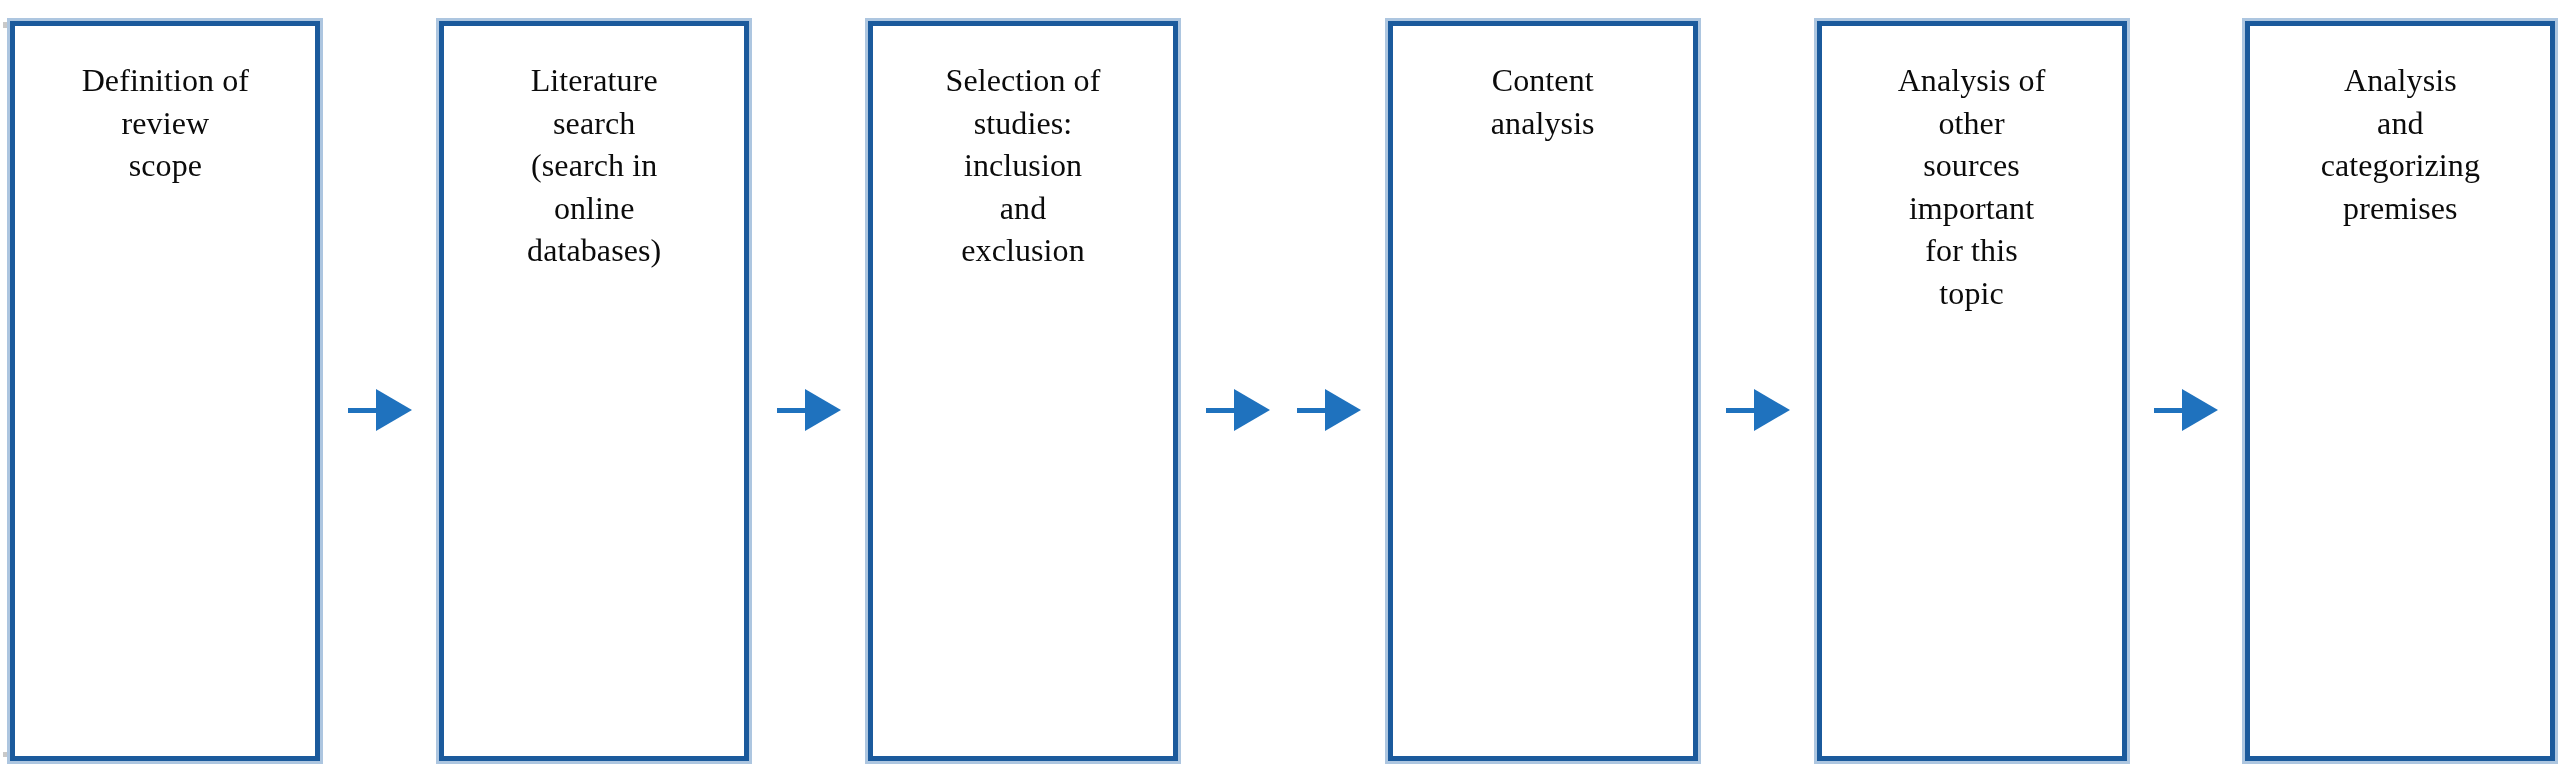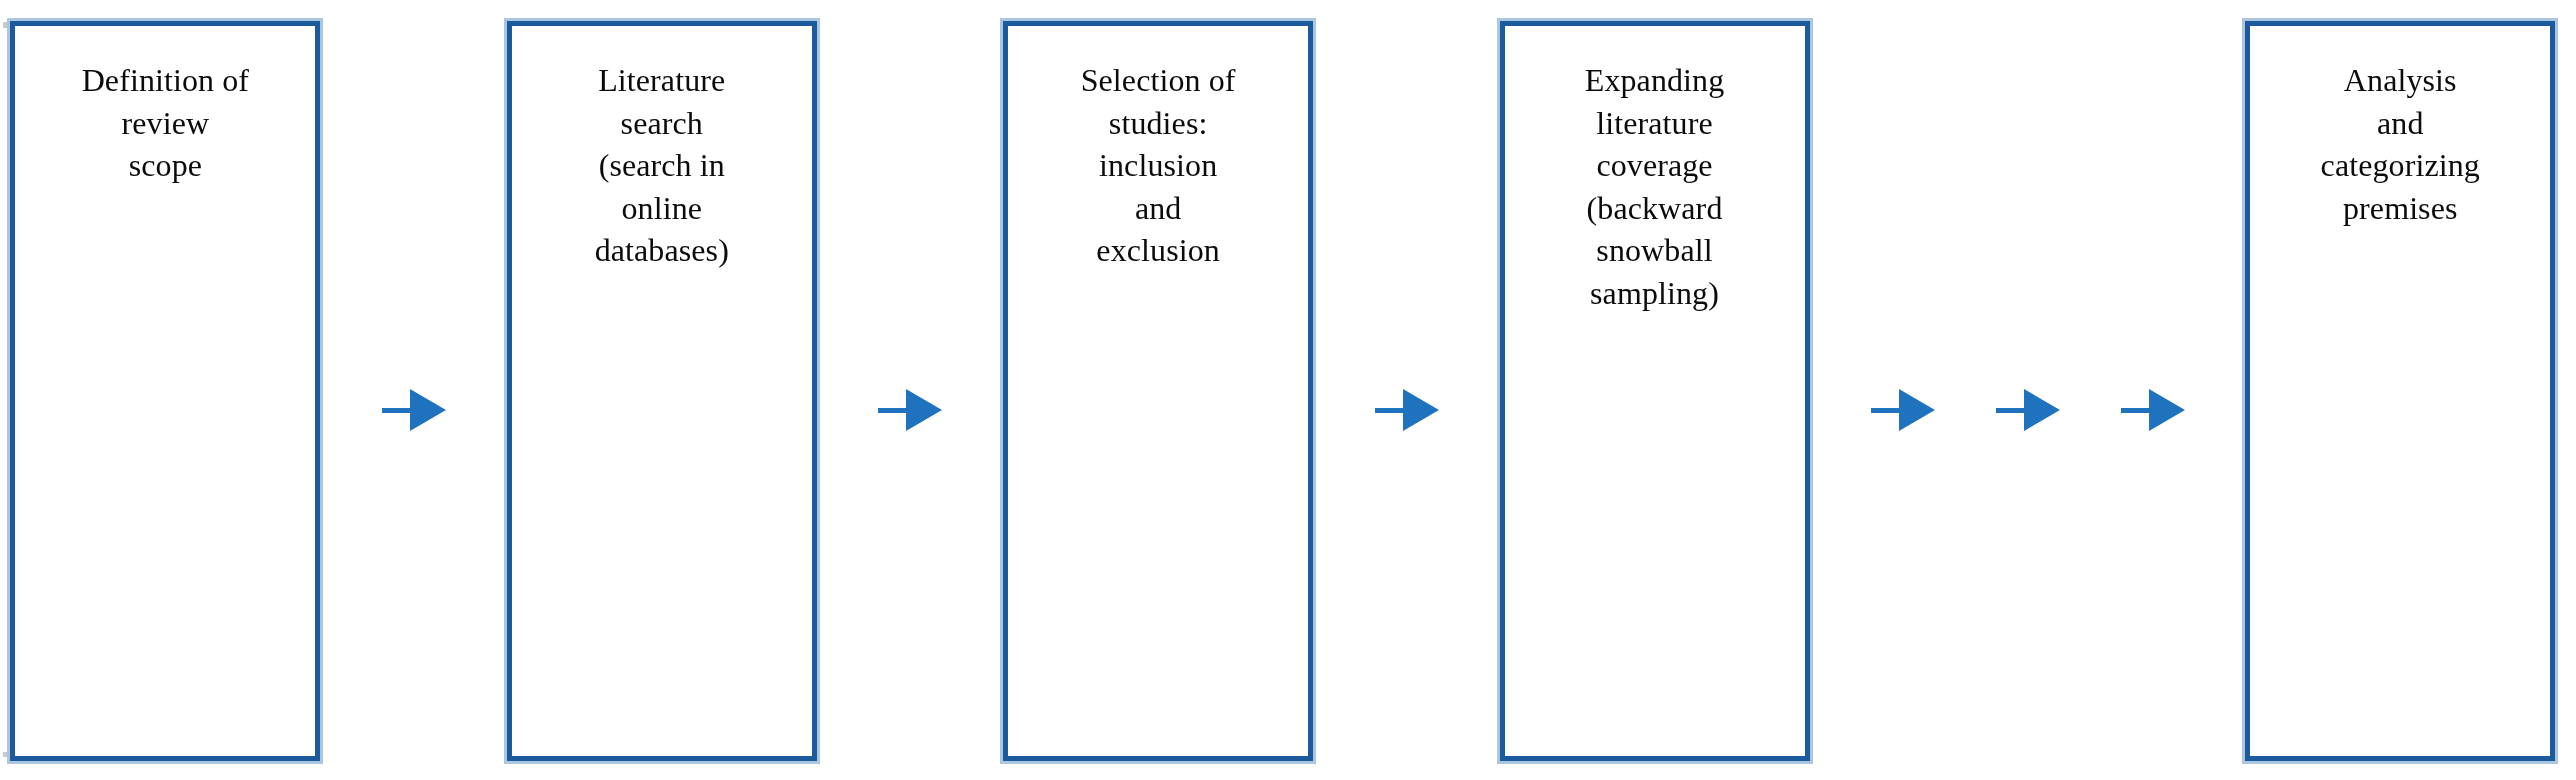--- a/index.html
+++ b/index.html
@@ -145,44 +145,48 @@
 exclusion</div>
     </div>
 
     <div class="connector">
       <div class="arrow-wrap">
         <span class="arrow-shaft"></span>
         <span class="arrow-head"></span>
       </div>
     </div>
 
-    <div class="node">
-      <div class="node-text">Expanding
-literature
-coverage
-(backward
-snowball
-sampling)</div>
-    </div>
-
-    <div class="connector">
-      <div class="arrow-wrap">
-        <span class="arrow-shaft"></span>
-        <span class="arrow-head"></span>
-      </div>
-    </div>
-
-
-    <div class="connector">
-      <div class="arrow-wrap">
-        <span class="arrow-shaft"></span>
-        <span class="arrow-head"></span>
-      </div>
-    </div>
-
+
+    <div class="connector">
+      <div class="arrow-wrap">
+        <span class="arrow-shaft"></span>
+        <span class="arrow-head"></span>
+      </div>
+    </div>
+
+    <div class="node">
+      <div class="node-text">Content
+analysis</div>
+    </div>
+
+    <div class="connector">
+      <div class="arrow-wrap">
+        <span class="arrow-shaft"></span>
+        <span class="arrow-head"></span>
+      </div>
+    </div>
+
+    <div class="node">
+      <div class="node-text">Analysis of
+other
+sources
+important
+for this
+topic</div>
+    </div>
 
     <div class="connector">
       <div class="arrow-wrap">
         <span class="arrow-shaft"></span>
         <span class="arrow-head"></span>
       </div>
     </div>
 
     <div class="node">
       <div class="node-text">Analysis

